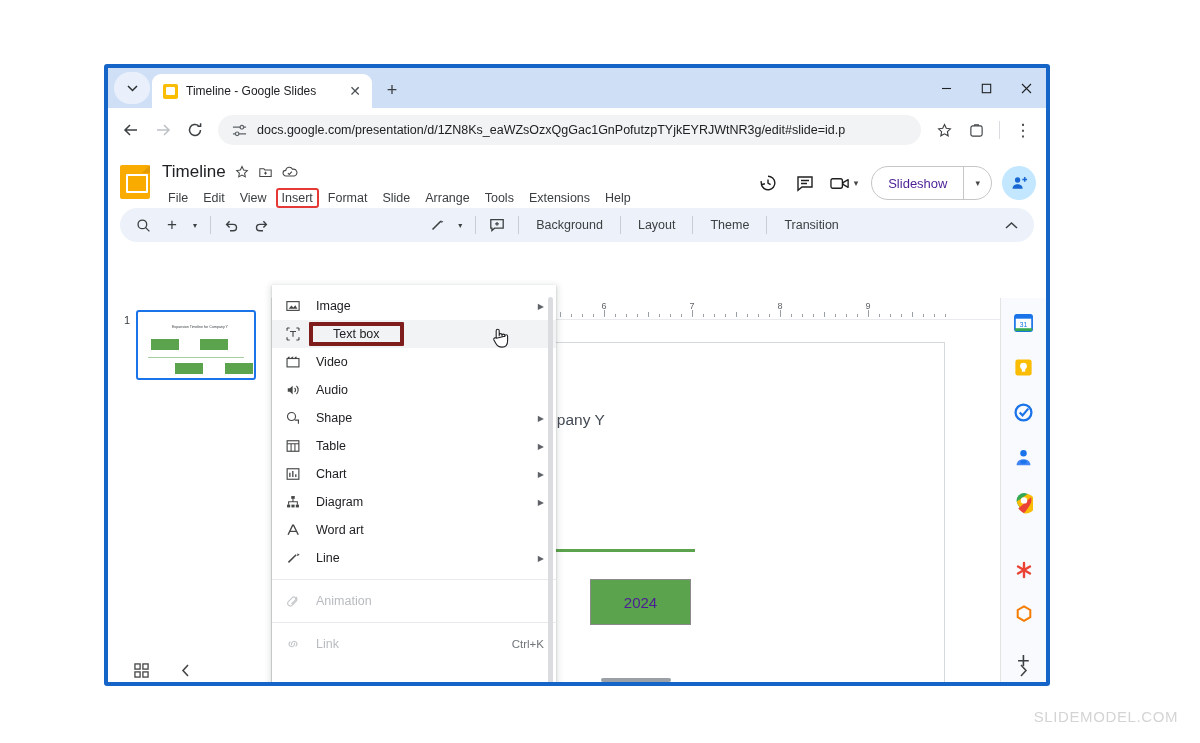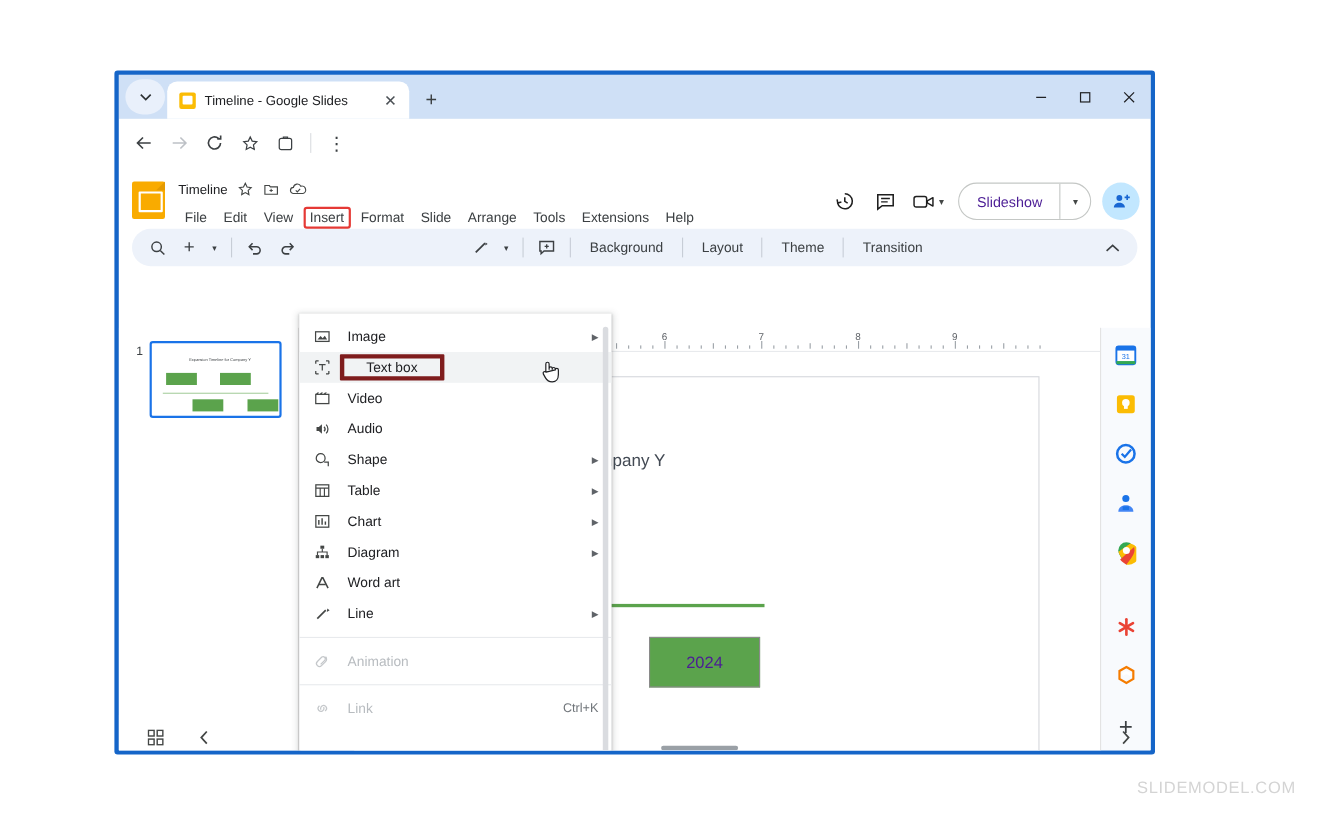--- a/index.html
+++ b/index.html
@@ -89,21 +89,21 @@
                height: 54px; }
   #doclogo { width: 30px; height: 34px; background: #f9ab00; border-radius: 2px;
              position: relative; flex: none; margin: 5px 12px 0 0; }
   #doclogo::before { content:""; position:absolute; left:6px; top:9px;
       width:18px; height:15px; border:2.4px solid #fff; border-radius:1px; }
   #doclogo::after { content:""; position:absolute; right:0; top:0;
       border-width:0 0 8px 8px; border-style:solid;
       border-color: transparent transparent #e49a00 transparent; }
   #titleblock { flex: 1; }
   #titlerow { display: flex; align-items: center; gap: 9px; height: 24px; }
-  #doctitle { font-size: 12px; color: #202124; }
+  #doctitle { font-size: 17px; color: #202124; }
   .titleicon { color: #444746; font-size: 13px; display:flex; align-items:center; }
   #menurow { display: flex; align-items: center; gap: 3px; margin-top: 4px; }
   .menu-item { font-size: 12.5px; color: #3c4043; padding: 2px 6px;
                border-radius: 3px; line-height: 16px; }
   .menu-item.active { border: 2px solid #e53935; padding: 0px 4px; }
 
   #headerright { display: flex; align-items: center; gap: 5px; margin-top: 6px; }
   .hdr-icon { width: 32px; height: 32px; border-radius: 50%;
               display:flex; align-items:center; justify-content:center;
               color:#1f1f1f; }
@@ -265,20 +265,30 @@
       <div class="navbtn disabled">
         <svg width="16" height="16" viewBox="0 0 16 16">
               <path d="M2 8h12M9 3l5 5-5 5" stroke="#bdc1c6" stroke-width="1.5" fill="none"></path>
             </svg>
       </div>
       <div class="navbtn">
         <svg width="16" height="16" viewBox="0 0 16 16">
               <path d="M13.5 8a5.5 5.5 0 1 1-1.9-4.2" stroke="#3c4043" stroke-width="1.5" fill="none"></path>
               <path d="M13.6 1.2v3.1h-3.1" stroke="#3c4043" stroke-width="1.5" fill="none"></path>
             </svg>
+      </div>
+      <div id="urlbox">
+        <span class="omni-icon">
+          <svg width="15" height="15" viewBox="0 0 16 16">
+            <path d="M1 4.5h8M12 4.5h3M1 11.5h3M7 11.5h8" stroke="#5f6368" stroke-width="1.3"></path>
+            <circle cx="10.5" cy="4.5" r="1.9" stroke="#5f6368" stroke-width="1.3" fill="none"></circle>
+            <circle cx="5.5" cy="11.5" r="1.9" stroke="#5f6368" stroke-width="1.3" fill="none"></circle>
+          </svg>
+        </span>
+        <span id="urltext">docs.google.com/presentation/d/1ZN8Ks_eaWZsOzxQgGac1GnPofutzpTYjkEYRJWtNR3g/edit#slide=id.p</span>
       </div>
       <div class="omni-right">
         <div class="navbtn">
           <svg width="15" height="15" viewBox="0 0 16 16">
                 <path d="M8 1.6l1.9 4 4.4.6-3.2 3.1.8 4.4L8 11.6l-3.9 2.1.8-4.4L1.7 6.2l4.4-.6z" stroke="#3c4043" stroke-width="1.2" fill="none"></path>
               </svg>
         </div>
         <div class="navbtn">
           <svg width="15" height="15" viewBox="0 0 16 16">
                 <rect x="2" y="3" width="12" height="11" rx="2" stroke="#3c4043" stroke-width="1.2" fill="none"></rect>

